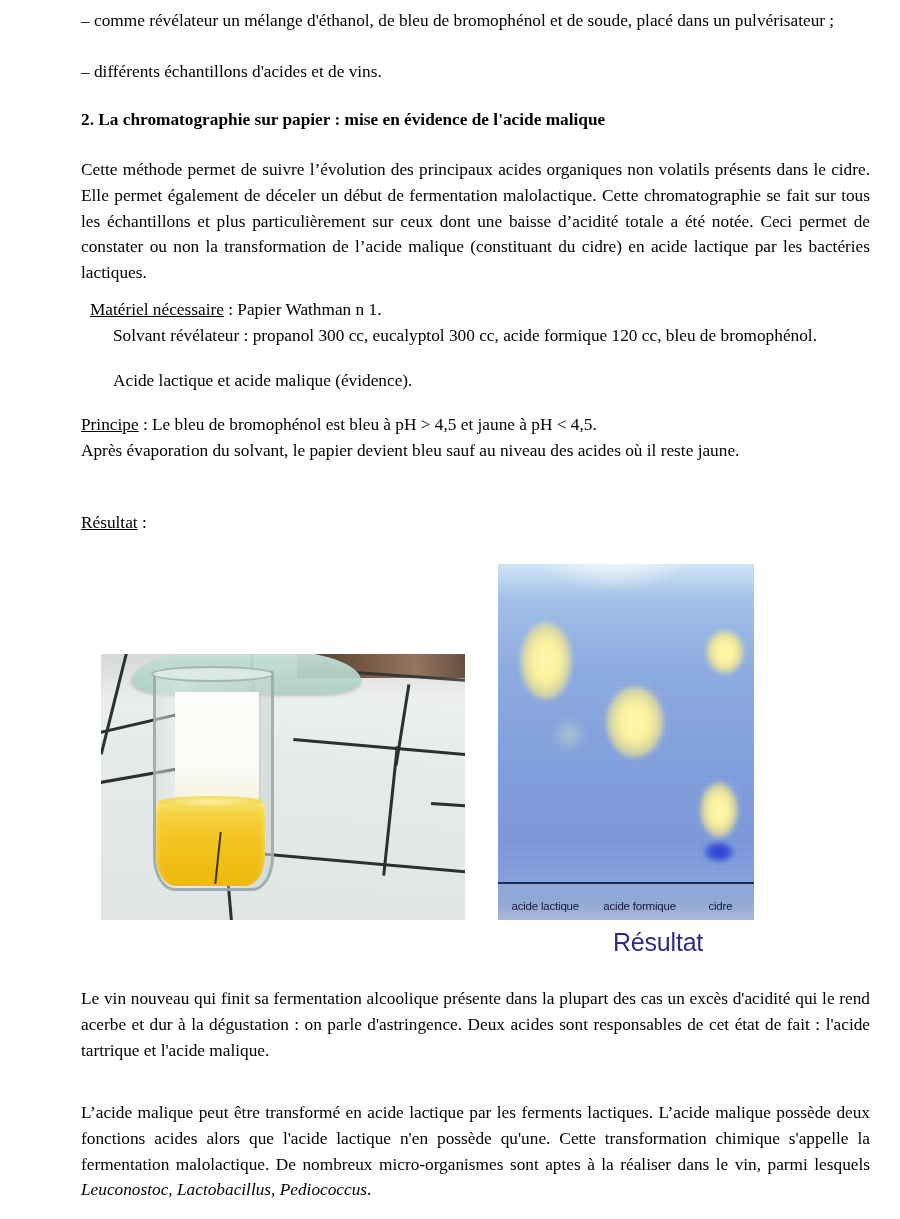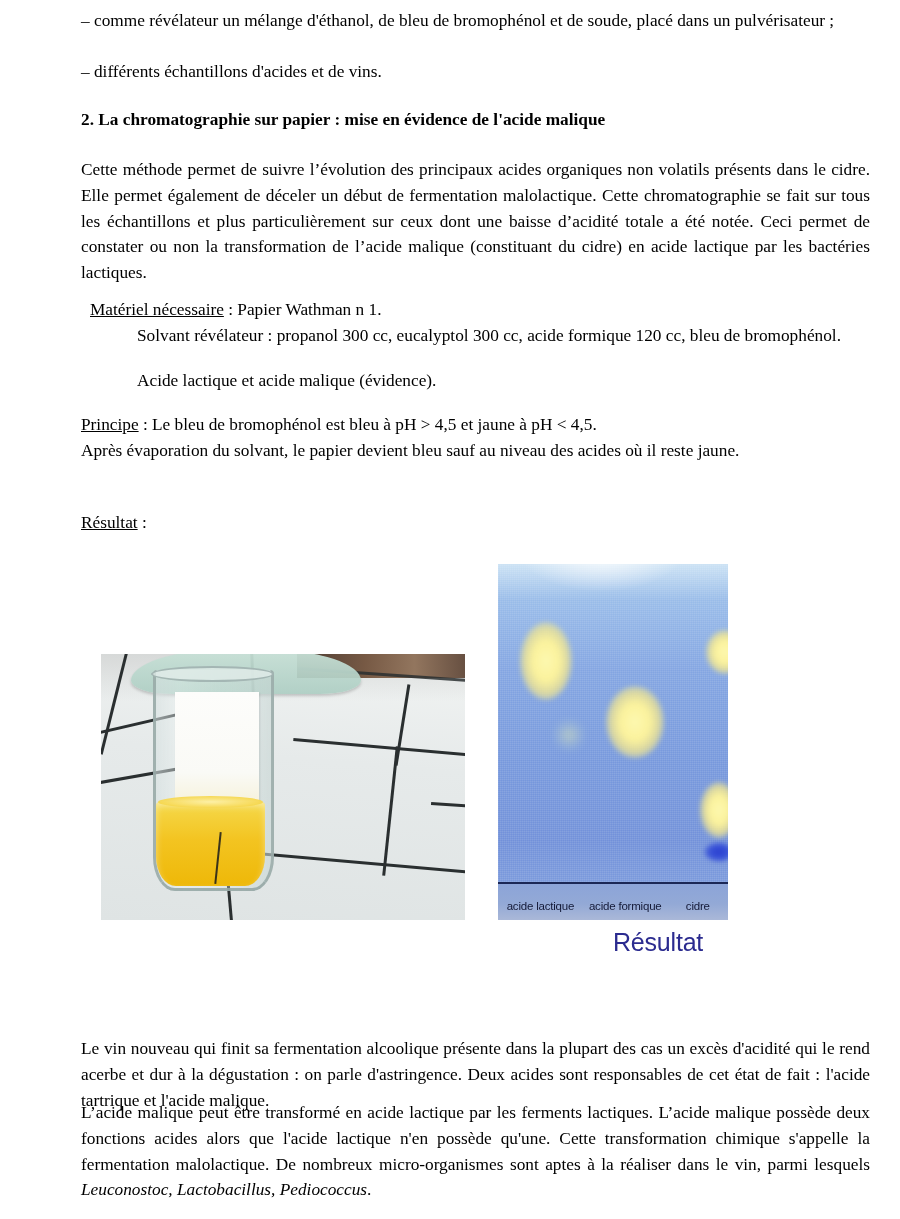--- a/index.html
+++ b/index.html
@@ -42,38 +42,37 @@
   }
   .underline { text-decoration: underline; }
   .ital { font-style: italic; }
   .indent-block {
     position: absolute;
     left: 113px;
     width: 757px;
     font-size: 17.3px;
     line-height: 25.8px;
     text-align: justify;
-    margin-left: 24px;
   }
 
   
   .fig-left {
     position: absolute;
     left: 101px;
     top: 654px;
     width: 364px;
     height: 266px;
     overflow: hidden;
     background: #e8ebe9;
   }
   .fig-right {
     position: absolute;
     left: 498px;
     top: 564px;
-    width: 230px;
+    width: 256px;
     height: 356px;
     overflow: hidden;
     background: #7f9ede;
   }
   .cap {
     position: absolute;
     font-family: "Liberation Sans", "DejaVu Sans", sans-serif;
     font-size: 25px;
     color: #2b2b8f;
     letter-spacing: -0.2px;
@@ -290,19 +289,19 @@
         <span class="lbl-a">acide lactique</span>
         <span class="lbl-b">acide formique</span>
         <span class="lbl-c">cidre</span>
       </div>
     </div>
   </div>
 
   <div class="cap cap-right">Résultat</div>
 
 
-  <div class="body-text" style="top:1036px;">Le vin  nouveau qui finit sa fermentation alcoolique présente dans la plupart des cas un excès d'acidité qui le rend acerbe et dur à la dégustation : on parle d'astringence. Deux acides sont responsables de cet état de fait : l'acide tartrique et l'acide malique.</div>
+  <div class="body-text" style="top:986px;">Le vin  nouveau qui finit sa fermentation alcoolique présente dans la plupart des cas un excès d'acidité qui le rend acerbe et dur à la dégustation : on parle d'astringence. Deux acides sont responsables de cet état de fait : l'acide tartrique et l'acide malique.</div>
 
   <div class="body-text" style="top:1100px;">
     <span>L’acide malique peut être transformé en acide lactique par les ferments lactiques. L’acide malique possède deux fonctions acides alors que l'acide lactique n'en possède qu'une. Cette transformation chimique s'appelle la fermentation malolactique. De nombreux micro-organismes sont aptes à la réaliser dans le vin, parmi lesquels </span><span class="ital">Leuconostoc, Lactobacillus, Pediococcus</span><span>.</span>
   </div>
 
 </div>
 
 </body></html>

